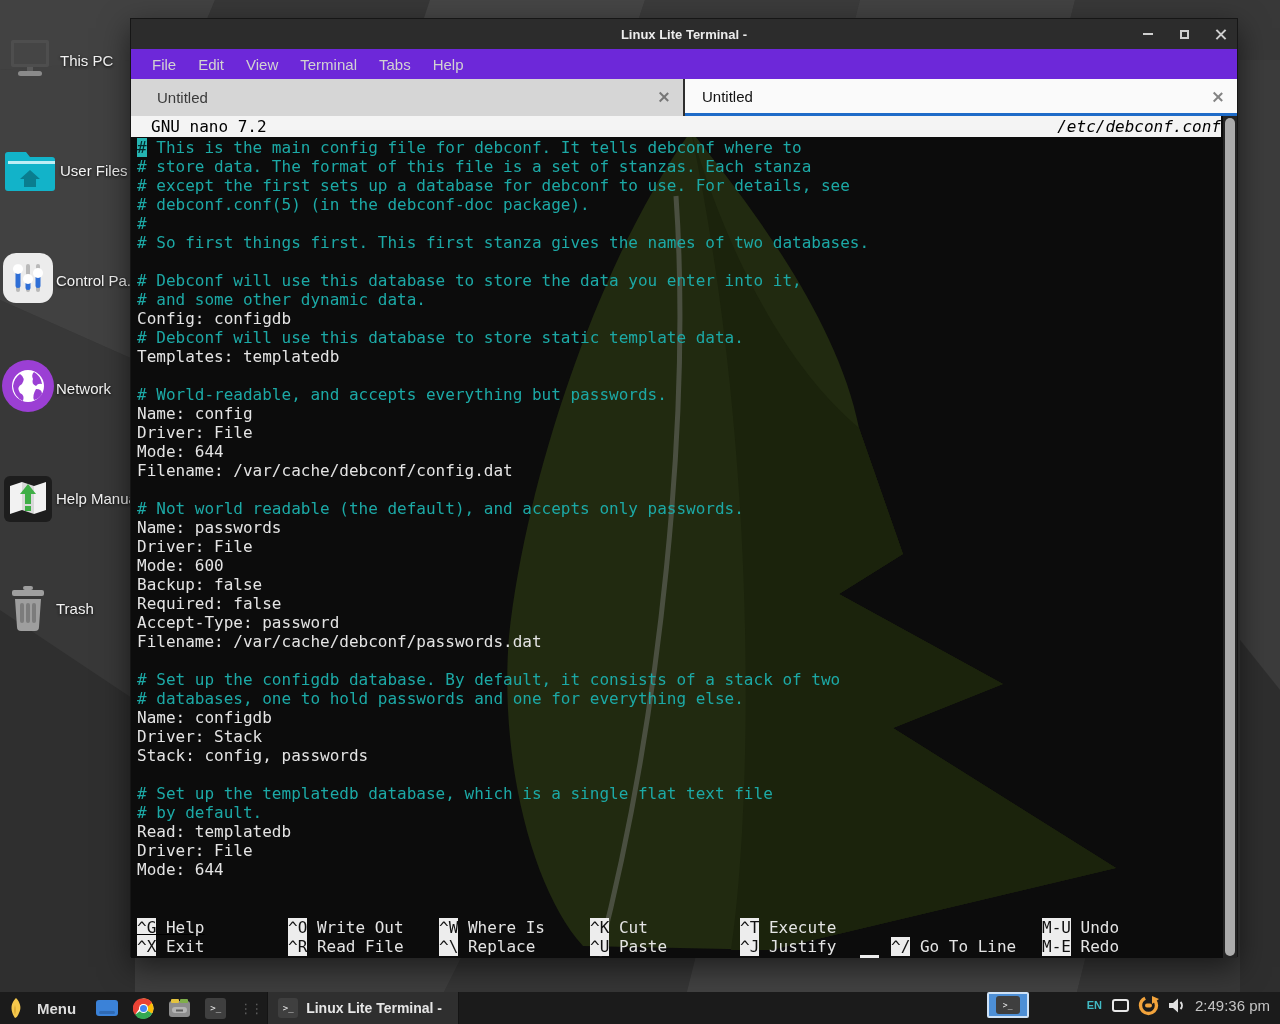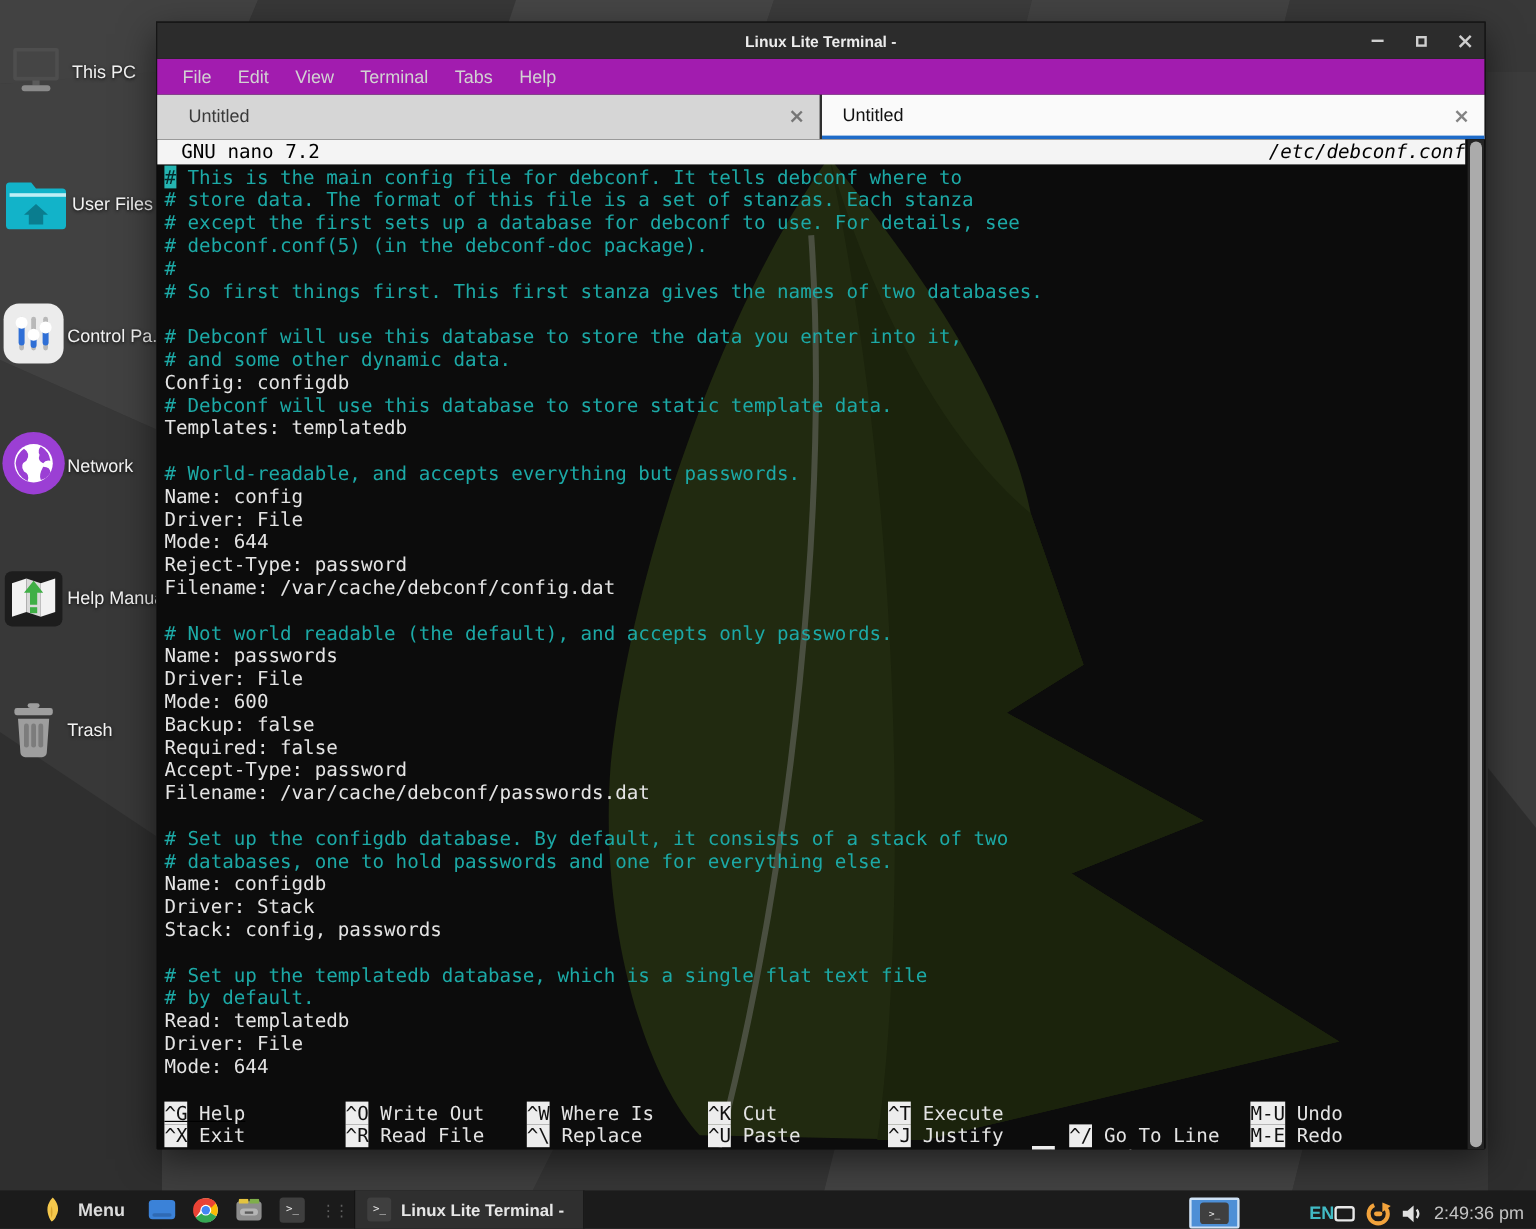--- a/index.html
+++ b/index.html
@@ -23,21 +23,21 @@
               align-items:center; justify-content:center; }
   .title { color:#ececec; font-size:13px; font-weight:bold; }
   .winctl { position:absolute; right:10px; top:0; height:30px; display:flex; align-items:center; gap:22px; }
   .winctl .btn { width:14px; height:14px; display:flex; align-items:center; justify-content:center; }
   .min-bar { width:10px; height:2px; background:#cfcfcf; }
   .max-box { width:9px; height:9px; border:2px solid #cfcfcf; }
   .x-icon { position:relative; width:11px; height:11px; }
   .x-icon:before,.x-icon:after { content:""; position:absolute; left:5px; top:-1px; width:2px; height:13px; background:#cfcfcf; }
   .x-icon:before { transform:rotate(45deg); } .x-icon:after { transform:rotate(-45deg); }
 
-  .menubar { height:30px; background:#a21caf; display:flex; align-items:center; padding-left:10px; }
+  .menubar { height:30px; background:#6d28d9; display:flex; align-items:center; padding-left:10px; }
   .menu-item { color:#d2d2d2; font-size:15px; padding:0 11px; }
 
   .tabbar { height:37px; background:#2e2e2e; display:flex; gap:2px; }
   .tab { flex:1; display:flex; align-items:center; position:relative; }
   .tab.inactive { background:#d6d6d6; }
   .tab.inactive .tab-lbl { color:#3a3a3a; margin-left:26px; }
   .tab.active { background:#fafafa; border-bottom:3px solid #1e6bc8; }
   .tab.active .tab-lbl { color:#111; margin-left:17px; }
   .tab-lbl { font-size:15px; }
   .tab-x { position:absolute; right:14px; top:12px; width:11px; height:11px; opacity:.65; }
@@ -58,35 +58,35 @@
   .cursor { background:#25b5b2; color:#04282a; }
   .nano-shortcuts { position:absolute; left:6px; right:16px; bottom:2px; height:38px; }
   .sc { position:absolute; white-space:pre; }
   .sc .key { background:#ededed; color:#111; }
   .sc .lbl { color:#e4e4e4; }
   .scrollbar { position:absolute; right:0; top:0; bottom:0; width:14px; background:#242424; }
   .scroll-thumb { position:absolute; left:2px; right:2px; top:2px; bottom:2px; background:#ababab; border-radius:7px; }
 
   
   .taskbar { position:absolute; left:0; bottom:0; width:1280px; height:32px; background:#1b1b1b;
-             z-index:5; display:flex; align-items:flex-end;padding-left:28px; }
+             z-index:5; display:flex; align-items:flex-start; }
   .tb-left { display:flex; align-items:center; height:32px; }
   .tb-menu-lbl { color:#dcdcdc; font-size:15px; font-weight:bold; margin:0 12px 0 6px; }
   .tb-ic { margin:0 7px; display:flex; align-items:center; justify-content:center; }
   .tb-sep { color:#5f5f5f; font-size:13px; letter-spacing:-2px; margin:0 6px; }
   .task-btn { display:flex; align-items:center; gap:8px; height:32px; background:#2f2f2f;
               padding:0 16px 0 10px; border-left:1px solid #141414; border-right:1px solid #141414; }
   .task-btn .t-lbl { color:#e6e6e6; font-size:14px; font-weight:bold; white-space:nowrap; }
   .term-glyph { background:#3f3f3f; border-radius:3px; color:#e8e8e8;
                 font-family:"DejaVu Sans Mono", monospace; display:flex; align-items:center;
                 justify-content:center; }
   .tb-right { margin-left:auto; display:flex; align-items:center; padding-right:10px; }
   .tray-term { width:42px; height:26px; background:#4d8fd6; border:2px solid #cfe2f6; border-radius:2px;
                display:flex; align-items:center; justify-content:center; margin-right:58px; }
-  .tray-lang { color:#41bac4; font-size:15px; font-weight:bold; }
+  .tray-lang { color:#41bac4; font-size:11px; font-weight:bold; margin-right:10px; }
   .tray-display { width:17px; height:13px; border:2px solid #e8e8e8; border-radius:3px; margin-right:9px; }
   .tray-gap { margin-right:9px; }
   .tray-clock { color:#c4c4c4; font-size:15px; margin-left:8px; white-space:nowrap; }
 </style>
 </head>
 <body>
 
 <div class="stage">
 
   <svg class="wallpaper" width="1280" height="1024">
@@ -252,21 +252,20 @@
           <div class="tline comment"># Debconf will use this database to store the data you enter into it,</div>
           <div class="tline comment"># and some other dynamic data.</div>
           <div class="tline">Config: configdb</div>
           <div class="tline comment"># Debconf will use this database to store static template data.</div>
           <div class="tline">Templates: templatedb</div>
           <div class="tline">&nbsp;</div>
           <div class="tline comment"># World-readable, and accepts everything but passwords.</div>
           <div class="tline">Name: config</div>
           <div class="tline">Driver: File</div>
           <div class="tline">Mode: 644</div>
-          <div class="tline">Reject-Type: password</div>
           <div class="tline">Filename: /var/cache/debconf/config.dat</div>
           <div class="tline">&nbsp;</div>
           <div class="tline comment"># Not world readable (the default), and accepts only passwords.</div>
           <div class="tline">Name: passwords</div>
           <div class="tline">Driver: File</div>
           <div class="tline">Mode: 600</div>
           <div class="tline">Backup: false</div>
           <div class="tline">Required: false</div>
           <div class="tline">Accept-Type: password</div>
           <div class="tline">Filename: /var/cache/debconf/passwords.dat</div>

